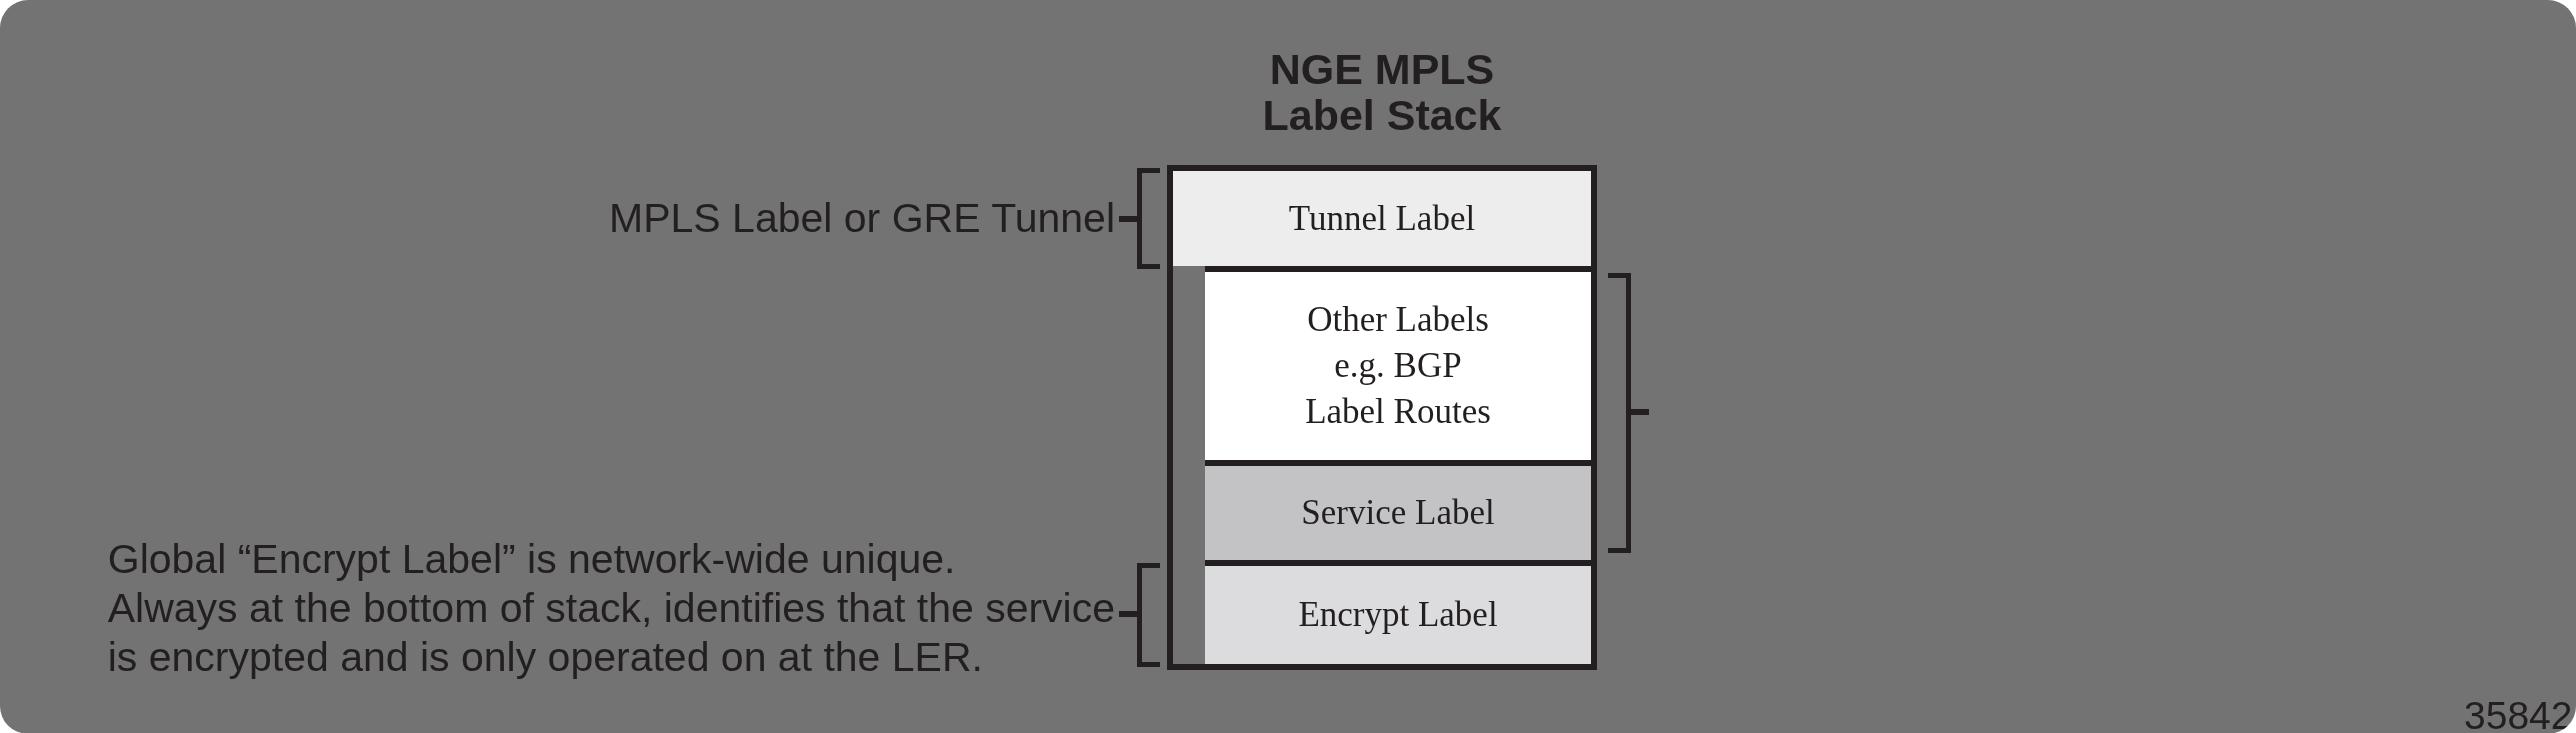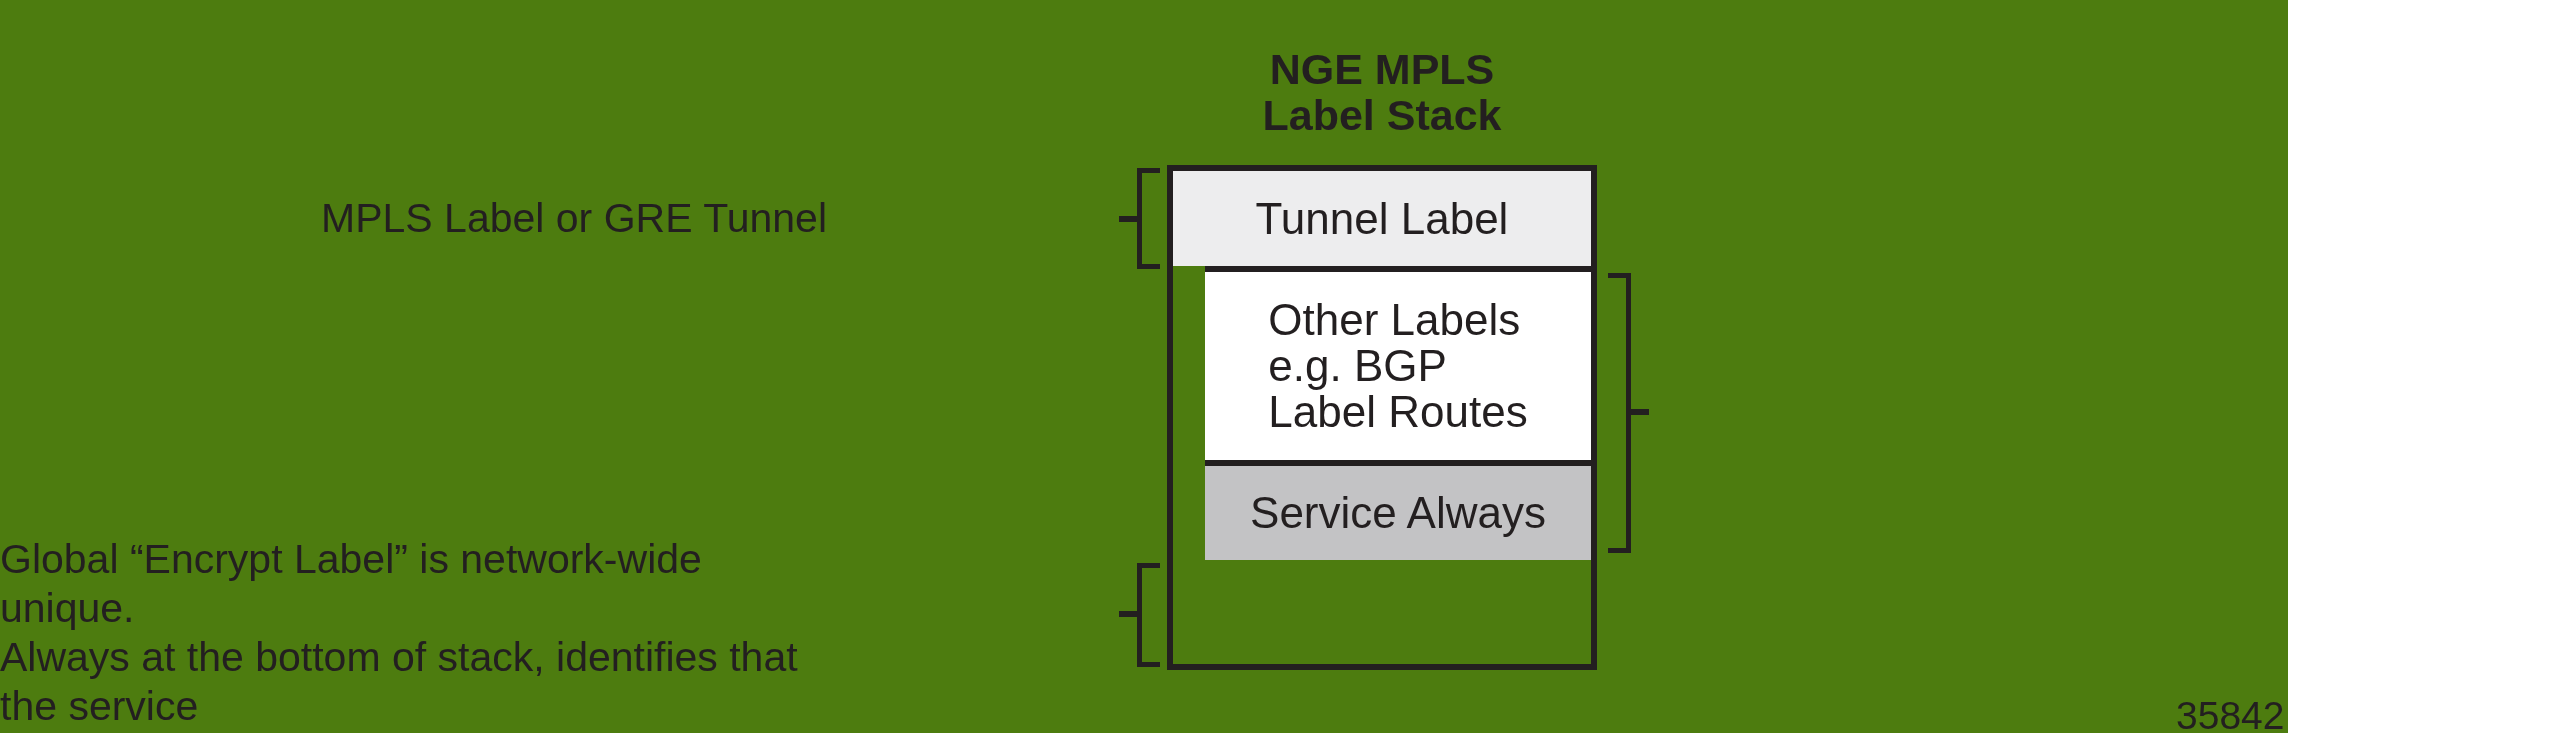--- a/index.html
+++ b/index.html
@@ -1,41 +1,43 @@
 <!DOCTYPE html>
 <html style="font-size:11.2px"><head>
 <meta charset="utf-8">
 <style>
   html,body{margin:0;padding:0;background:#ffffff;}
   #canvas{
     position:relative;
-    width:2288px;height:734px;
-    background:#4d7c0f;
+    width:2576px;height:734px;
+    background:#737373;
     font-family:"Liberation Sans", sans-serif;
     color:#231f20;
     overflow:hidden;
+    border-radius:28px;
   }
   .pre{white-space:pre-line;}
 
   
   #stack-title{
     position:absolute;left:1167px;top:46px;width:430px;
     text-align:center;font-weight:bold;font-size:43px;line-height:46px;
   }
 
   
   #stack-box{
     position:absolute;left:1167px;top:165px;width:430px;height:505px;
     box-sizing:border-box;border:6.3px solid #231f20;
     display:flex;flex-direction:column;
   }
   .stack-row{
     display:flex;align-items:center;justify-content:center;
-    text-align:left;font-size:44px;line-height:46px;
+    text-align:center;font-size:35px;line-height:46px;
     box-sizing:border-box;
+    font-family:Liberation Serif, serif;
   }
   .stack-row + .stack-row{border-top:6.3px solid #231f20;margin-left:32px;}
   #row-tunnel{height:95px;}
   #row-other{height:194px;}
   #row-service{height:100px;}
   #row-encrypt{flex:1;}
 
   
   .note{position:absolute;font-size:41px;color:#231f20;}
   #note-tunnel{right:1461px;top:198px;line-height:41px;text-align:right;white-space:nowrap;}
@@ -74,21 +76,22 @@
 <div id="canvas">
 
   <div id="stack-title" class="pre">NGE MPLS
 Label Stack</div>
 
   <div id="stack-box">
     <div id="row-tunnel" class="stack-row" style="background-color: rgb(237, 237, 238);">Tunnel Label</div>
     <div id="row-other" class="stack-row pre" style="background-color: rgb(255, 255, 255);">Other Labels
 e.g. BGP
 Label Routes</div>
-    <div id="row-service" class="stack-row" style="background-color: rgb(195, 195, 197);">Service Always</div>
+    <div id="row-service" class="stack-row" style="background-color: rgb(195, 195, 197);">Service Label</div>
+    <div id="row-encrypt" class="stack-row" style="background-color: rgb(220, 220, 222);">Encrypt Label</div>
   </div>
 
   <div id="note-tunnel" class="note">MPLS Label or GRE Tunnel</div>
   <div id="tick-tunnel" class="tick"></div>
   <div id="bracket-tunnel" class="bracket-open-right"></div>
 
   <div id="note-encrypt" class="note pre">Global “Encrypt Label” is network-wide unique.
 Always at the bottom of stack, identifies that the service
 is encrypted and is only operated on at the LER.</div>
   <div id="tick-encrypt" class="tick"></div>

